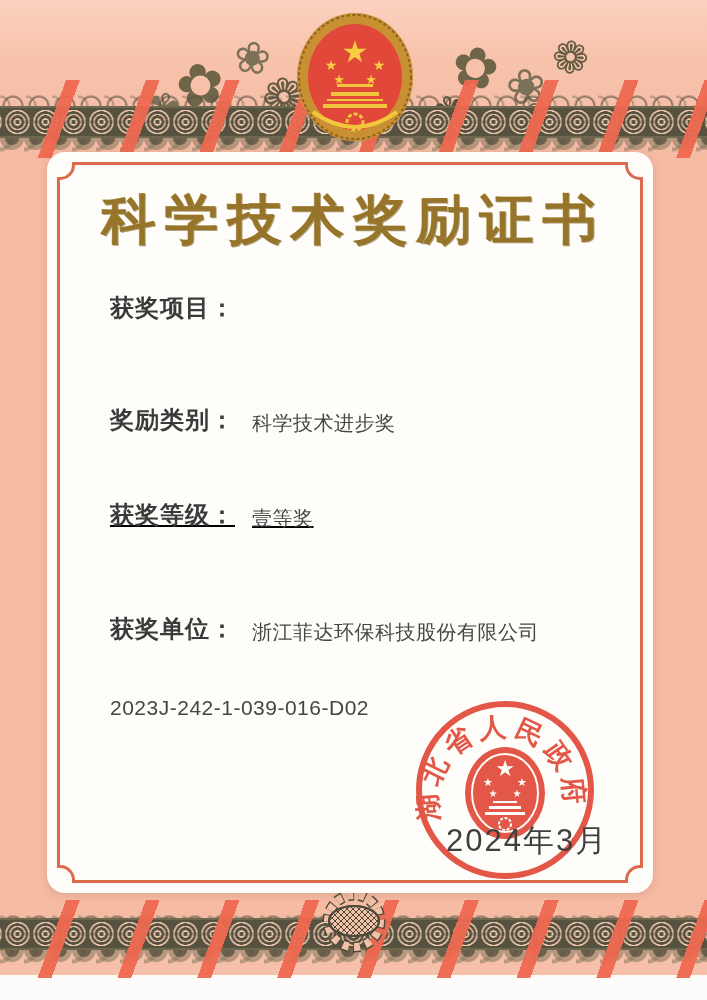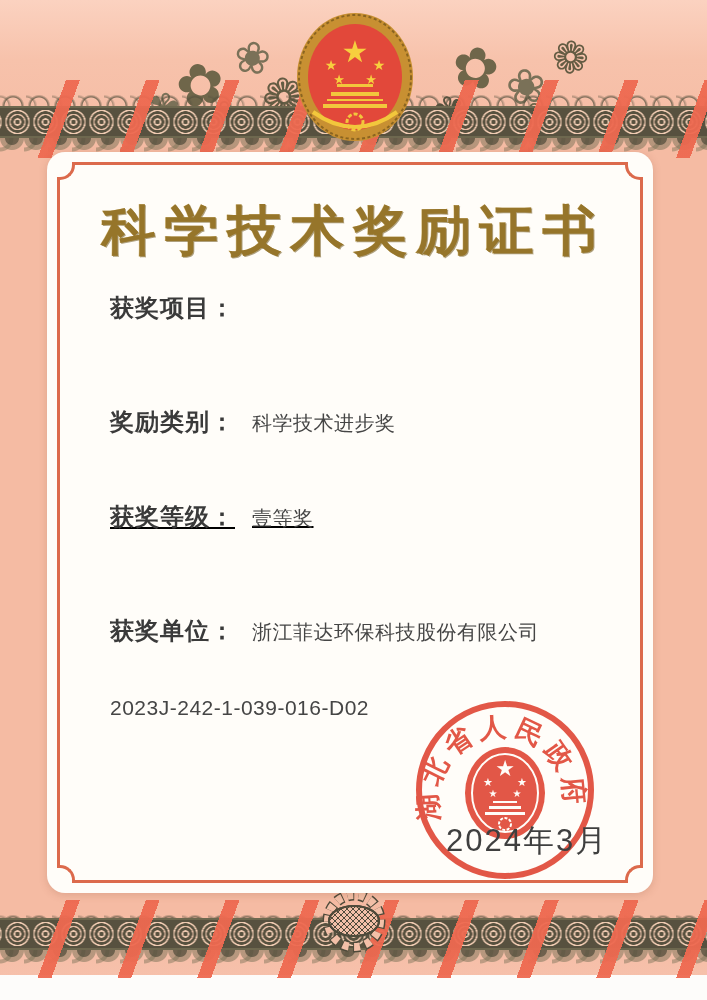--- a/index.html
+++ b/index.html
@@ -49,27 +49,27 @@
   .panel{position:absolute;left:47px;top:152px;width:606px;height:741px;z-index:5;
     background:#fffdf9;border-radius:18px;box-shadow:0 2px 8px rgba(120,60,40,.18);}
   .frame{position:absolute;inset:10px;border:3px solid #dc6a4c;border-radius:4px;}
   .corner{position:absolute;width:15px;height:15px;background:#fffdf9;}
   .corner.tl{top:-3px;left:-3px;border-right:3px solid #dc6a4c;border-bottom:3px solid #dc6a4c;border-radius:0 0 15px 0;}
   .corner.tr{top:-3px;right:-3px;border-left:3px solid #dc6a4c;border-bottom:3px solid #dc6a4c;border-radius:0 0 0 15px;}
   .corner.bl{bottom:-3px;left:-3px;border-right:3px solid #dc6a4c;border-top:3px solid #dc6a4c;border-radius:0 15px 0 0;}
   .corner.br{bottom:-3px;right:-3px;border-left:3px solid #dc6a4c;border-top:3px solid #dc6a4c;border-radius:15px 0 0 0;}
 
   
-  .title{position:absolute;left:0;right:0;top:188px;z-index:6;margin:11px;
+  .title{position:absolute;left:0;right:0;top:188px;z-index:6;margin:0;
     text-align:center;font-family:"DejaVu Serif","Liberation Serif",serif;
     font-size:54px;font-weight:bold;letter-spacing:9px;line-height:1.15;
     color:#96752a;text-shadow:1px 1px 0 rgba(109,84,23,.55), -0.5px -0.5px 0 rgba(201,165,77,.6);}
 
   
-  .field{position:absolute;left:110px;z-index:6;display:flex;align-items:center;}
+  .field{position:absolute;left:110px;z-index:6;display:flex;align-items:flex-start;}
   .field .label{width:142px;flex:none;font-size:24px;font-weight:bold;color:#3a3a3a;
     letter-spacing:1px;line-height:1.2;}
   .field .value{font-size:20px;color:#454545;line-height:1.55;letter-spacing:.5px;margin-top:2px;max-width:340px;}
   .field.f1{top:294px;} .field.f1 .value{max-width:332px;}
   .field.f2{top:406px;}
   .field.f3{top:501px;text-decoration:underline;}
   .field.f4{top:596px;margin-top:19px;}
   .field.f5{top:690px;}
   .field.f5 .value{font-size:21px;letter-spacing:.5px;}
 

